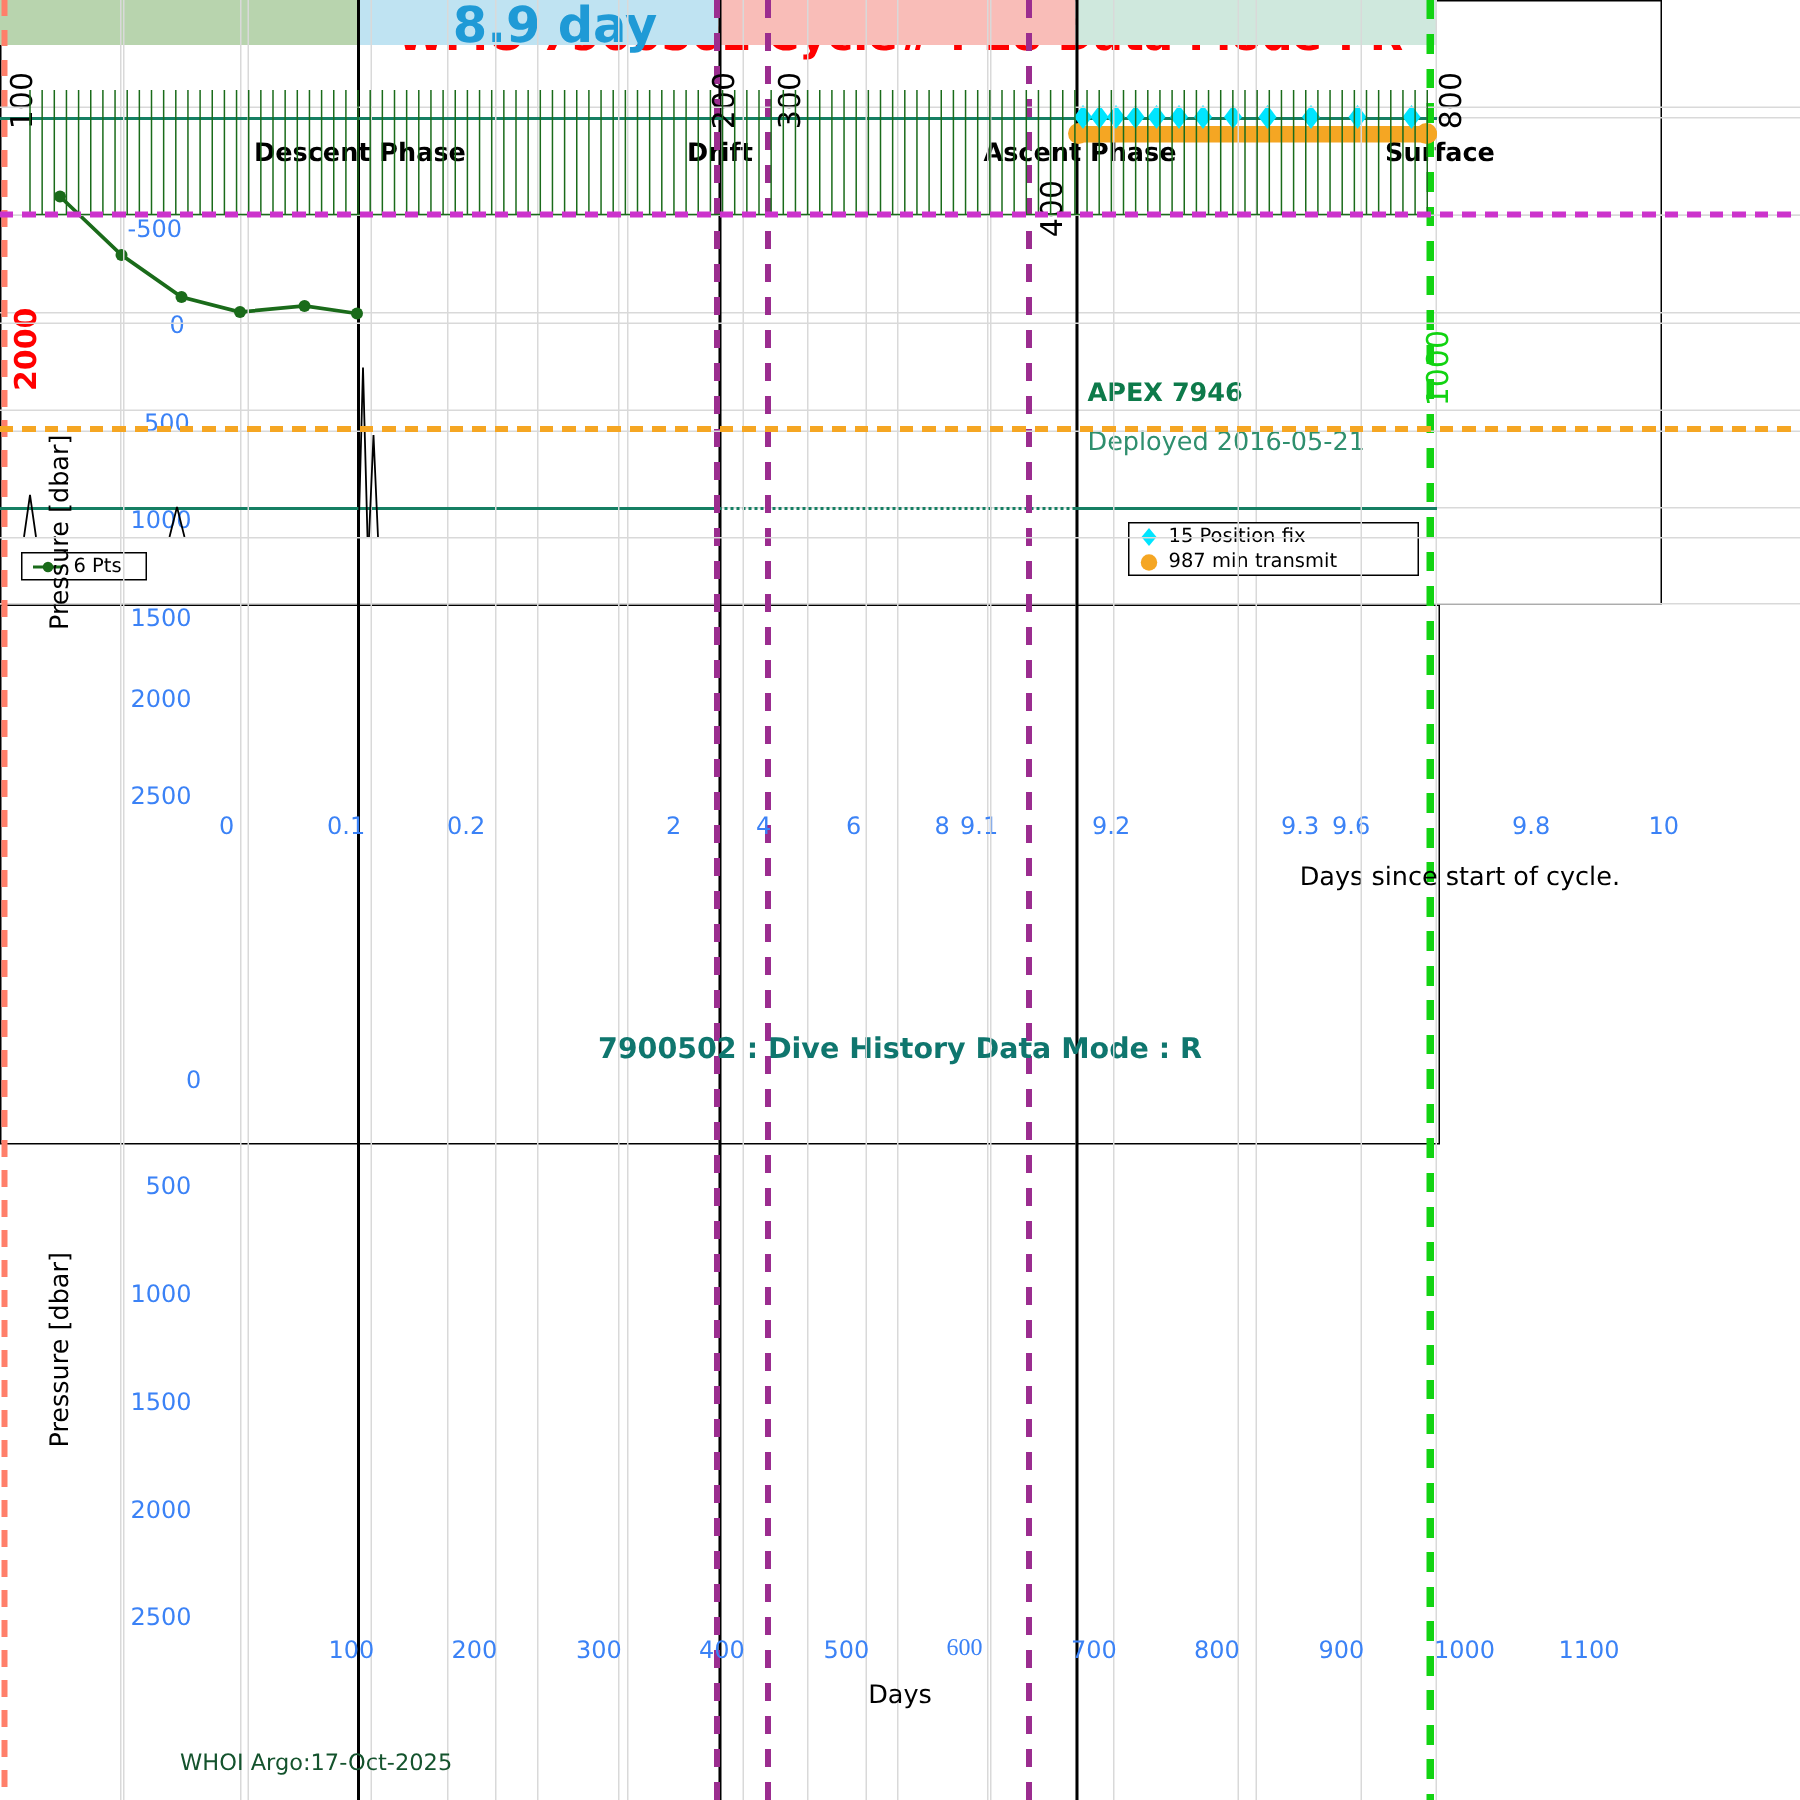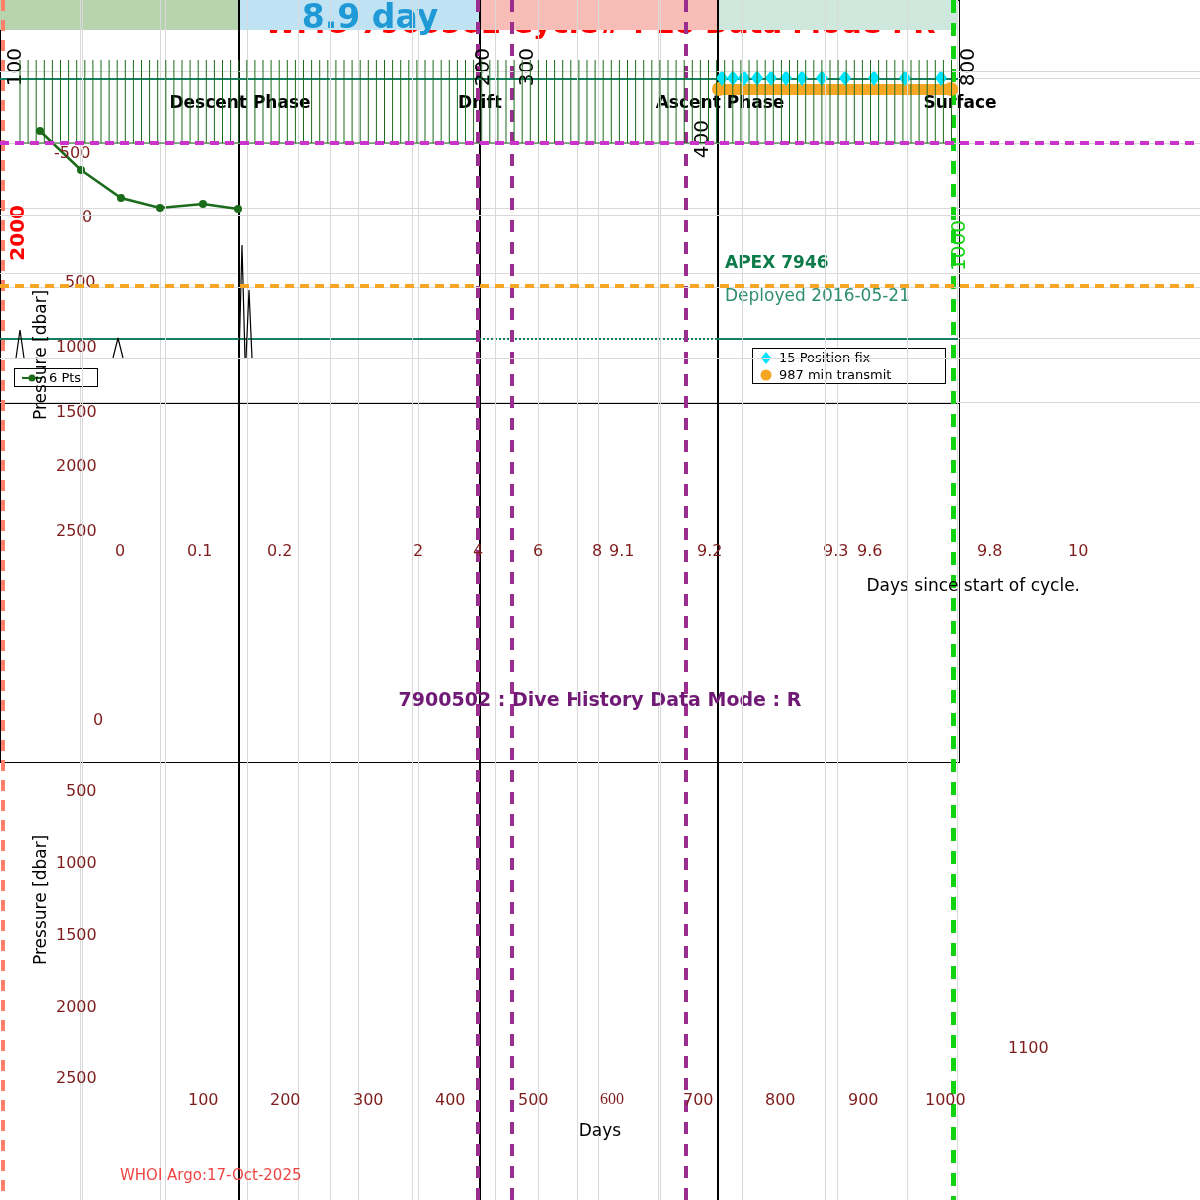--- a/index.html
+++ b/index.html
@@ -5,47 +5,47 @@
   html,body{margin:0;padding:0;}
   body{width:1200px;height:1200px;background:#ffffff;font-family:"DejaVu Sans",sans-serif;position:relative;overflow:hidden;}
   .abs{position:absolute;}
   
   #main-title{
     top:6px;left:0;width:1200px;text-align:center;
     color:#ff0000;font-weight:bold;font-size:29px;letter-spacing:0px;
   }
   
   
-  #top-plot{left:120px;top:130px;width:960px;height:403px;border:1px solid #000;box-sizing:border-box;background:#fff;}
+  #top-plot{left:120px;top:130px;width:1108px;height:403px;border:1px solid #000;box-sizing:border-box;background:#fff;}
   .vgrid{position:absolute;top:0;bottom:0;width:1px;background:#d9d9d9;}
   .hgrid{position:absolute;left:0;right:0;height:1px;background:#d9d9d9;}
   .phase-band{position:absolute;height:30px;top:0;}
   .teal-line{position:absolute;height:2px;background:#157f63;}
   .teal-dot{position:absolute;height:0;border-top:2px dotted #157f63;}
   .sep{position:absolute;top:0;bottom:0;width:1.5px;background:#000;}
   .dash-mag{position:absolute;top:0;bottom:0;width:4px;
     background:repeating-linear-gradient(to bottom,#9b2d8f 0 12px,transparent 12px 22px);}
   .dash-green{position:absolute;top:0;bottom:0;width:5px;
     background:repeating-linear-gradient(to bottom,#12d312 0 13px,transparent 13px 23px);}
   .dash-red{position:absolute;top:0;bottom:0;width:4px;
     background:repeating-linear-gradient(to bottom,#ff7f6a 0 11px,transparent 11px 20px);}
   .phase-label{position:absolute;font-weight:bold;font-size:17px;color:#000;text-align:center;}
   .rot{transform-origin:left top;white-space:nowrap;}
-  .tick-lbl{position:absolute;font-size:16px;color:#7f1d1d;}
+  .tick-lbl{position:absolute;font-size:16px;color:#3b82f6;margin-left:31px;}
   .axis-title{position:absolute;font-size:17px;color:#000;}
   
   .legend-box{position:absolute;background:#fff;border:1px solid #000;font-size:13px;}
   .legend-row{display:flex;align-items:center;gap:6px;padding:1px 6px;white-space:nowrap;}
   
   #bot-plot{left:120px;top:718px;width:960px;height:360px;border:1px solid #000;box-sizing:border-box;background:#fff;}
   .mag-dash-h{position:absolute;left:0;right:0;height:4px;
     background:repeating-linear-gradient(to right,#cc33cc 0 9px,transparent 9px 15px);}
   .org-dash-h{position:absolute;left:0;right:0;height:4px;
     background:repeating-linear-gradient(to right,#f5a623 0 9px,transparent 9px 15px);}
-  #footer{left:120px;top:1166px;font-size:15px;color:#ef4444;}
+  #footer{left:120px;top:1166px;font-size:15px;color:#14532d;}
 </style>
 </head>
 <body>
 
 <div class="abs" id="main-title">WMO 7900502   Cycle# : 18   Data Mode : R</div>
 
 <div class="abs phase-label" style="left:120px;top:92px;width:240px;">Descent Phase</div>
 <div class="abs phase-label" style="left:360px;top:92px;width:240px;">Drift</div>
 <div class="abs phase-label" style="left:600px;top:92px;width:240px;">Ascent Phase</div>
 <div class="abs phase-label" style="left:840px;top:92px;width:240px;">Surface</div>
@@ -184,21 +184,21 @@
 <div class="tick-lbl" style="left:609px;top:541px;">9.1</div>
 <div class="tick-lbl" style="left:697px;top:541px;">9.2</div>
 <div class="tick-lbl" style="left:823px;top:541px;">9.3</div>
 <div class="tick-lbl" style="left:857px;top:541px;">9.6</div>
 <div class="tick-lbl" style="left:977px;top:541px;">9.8</div>
 <div class="tick-lbl" style="left:1068px;top:541px;">10</div>
 
 <div class="axis-title rot" style="left:30px;top:420px;transform:rotate(-90deg);transform-origin:left top;">Pressure [dbar]</div>
 <div class="axis-title" style="left:120px;top:575px;width:960px;text-align:right;">Days since start of cycle.</div>
 
-<div class="abs" style="left:120px;top:688px;width:960px;text-align:center;font-weight:bold;font-size:19px;color:#701a75;">7900502 : Dive History      Data Mode : R</div>
+<div class="abs" style="left:120px;top:688px;width:960px;text-align:center;font-weight:bold;font-size:19px;color:#0f766e;">7900502 : Dive History      Data Mode : R</div>
 
 <div id="bot-plot">
 
   <div class="hgrid" style="top:71px;"></div>
   <div class="hgrid" style="top:143px;"></div>
   <div class="hgrid" style="top:215px;"></div>
   <div class="hgrid" style="top:287px;"></div>
   <div class="hgrid" style="top:358px;"></div>
 
   <div class="vgrid" style="left:82px;"></div>
@@ -354,18 +354,18 @@
 <div class="tick-lbl" style="left:188px;top:1090px;">100</div>
 <div class="tick-lbl" style="left:270px;top:1090px;">200</div>
 <div class="tick-lbl" style="left:353px;top:1090px;">300</div>
 <div class="tick-lbl" style="left:435px;top:1090px;">400</div>
 <div class="tick-lbl" style="left:518px;top:1090px;">500</div>
 <div class="tick-lbl" style="left:600px;top:1090px;font-family:Liberation Serif, serif;">600</div>
 <div class="tick-lbl" style="left:683px;top:1090px;">700</div>
 <div class="tick-lbl" style="left:765px;top:1090px;">800</div>
 <div class="tick-lbl" style="left:848px;top:1090px;">900</div>
 <div class="tick-lbl" style="left:925px;top:1090px;">1000</div>
-<div class="tick-lbl" style="left:1008px;top:1038px;">1100</div>
+<div class="tick-lbl" style="left:1008px;top:1090px;">1100</div>
 
 <div class="axis-title rot" style="left:30px;top:965px;transform:rotate(-90deg);transform-origin:left top;">Pressure [dbar]</div>
 <div class="axis-title" style="left:120px;top:1120px;width:960px;text-align:center;">Days</div>
 
 <div class="abs" id="footer">WHOI Argo:17-Oct-2025</div>
 
 </body></html>

